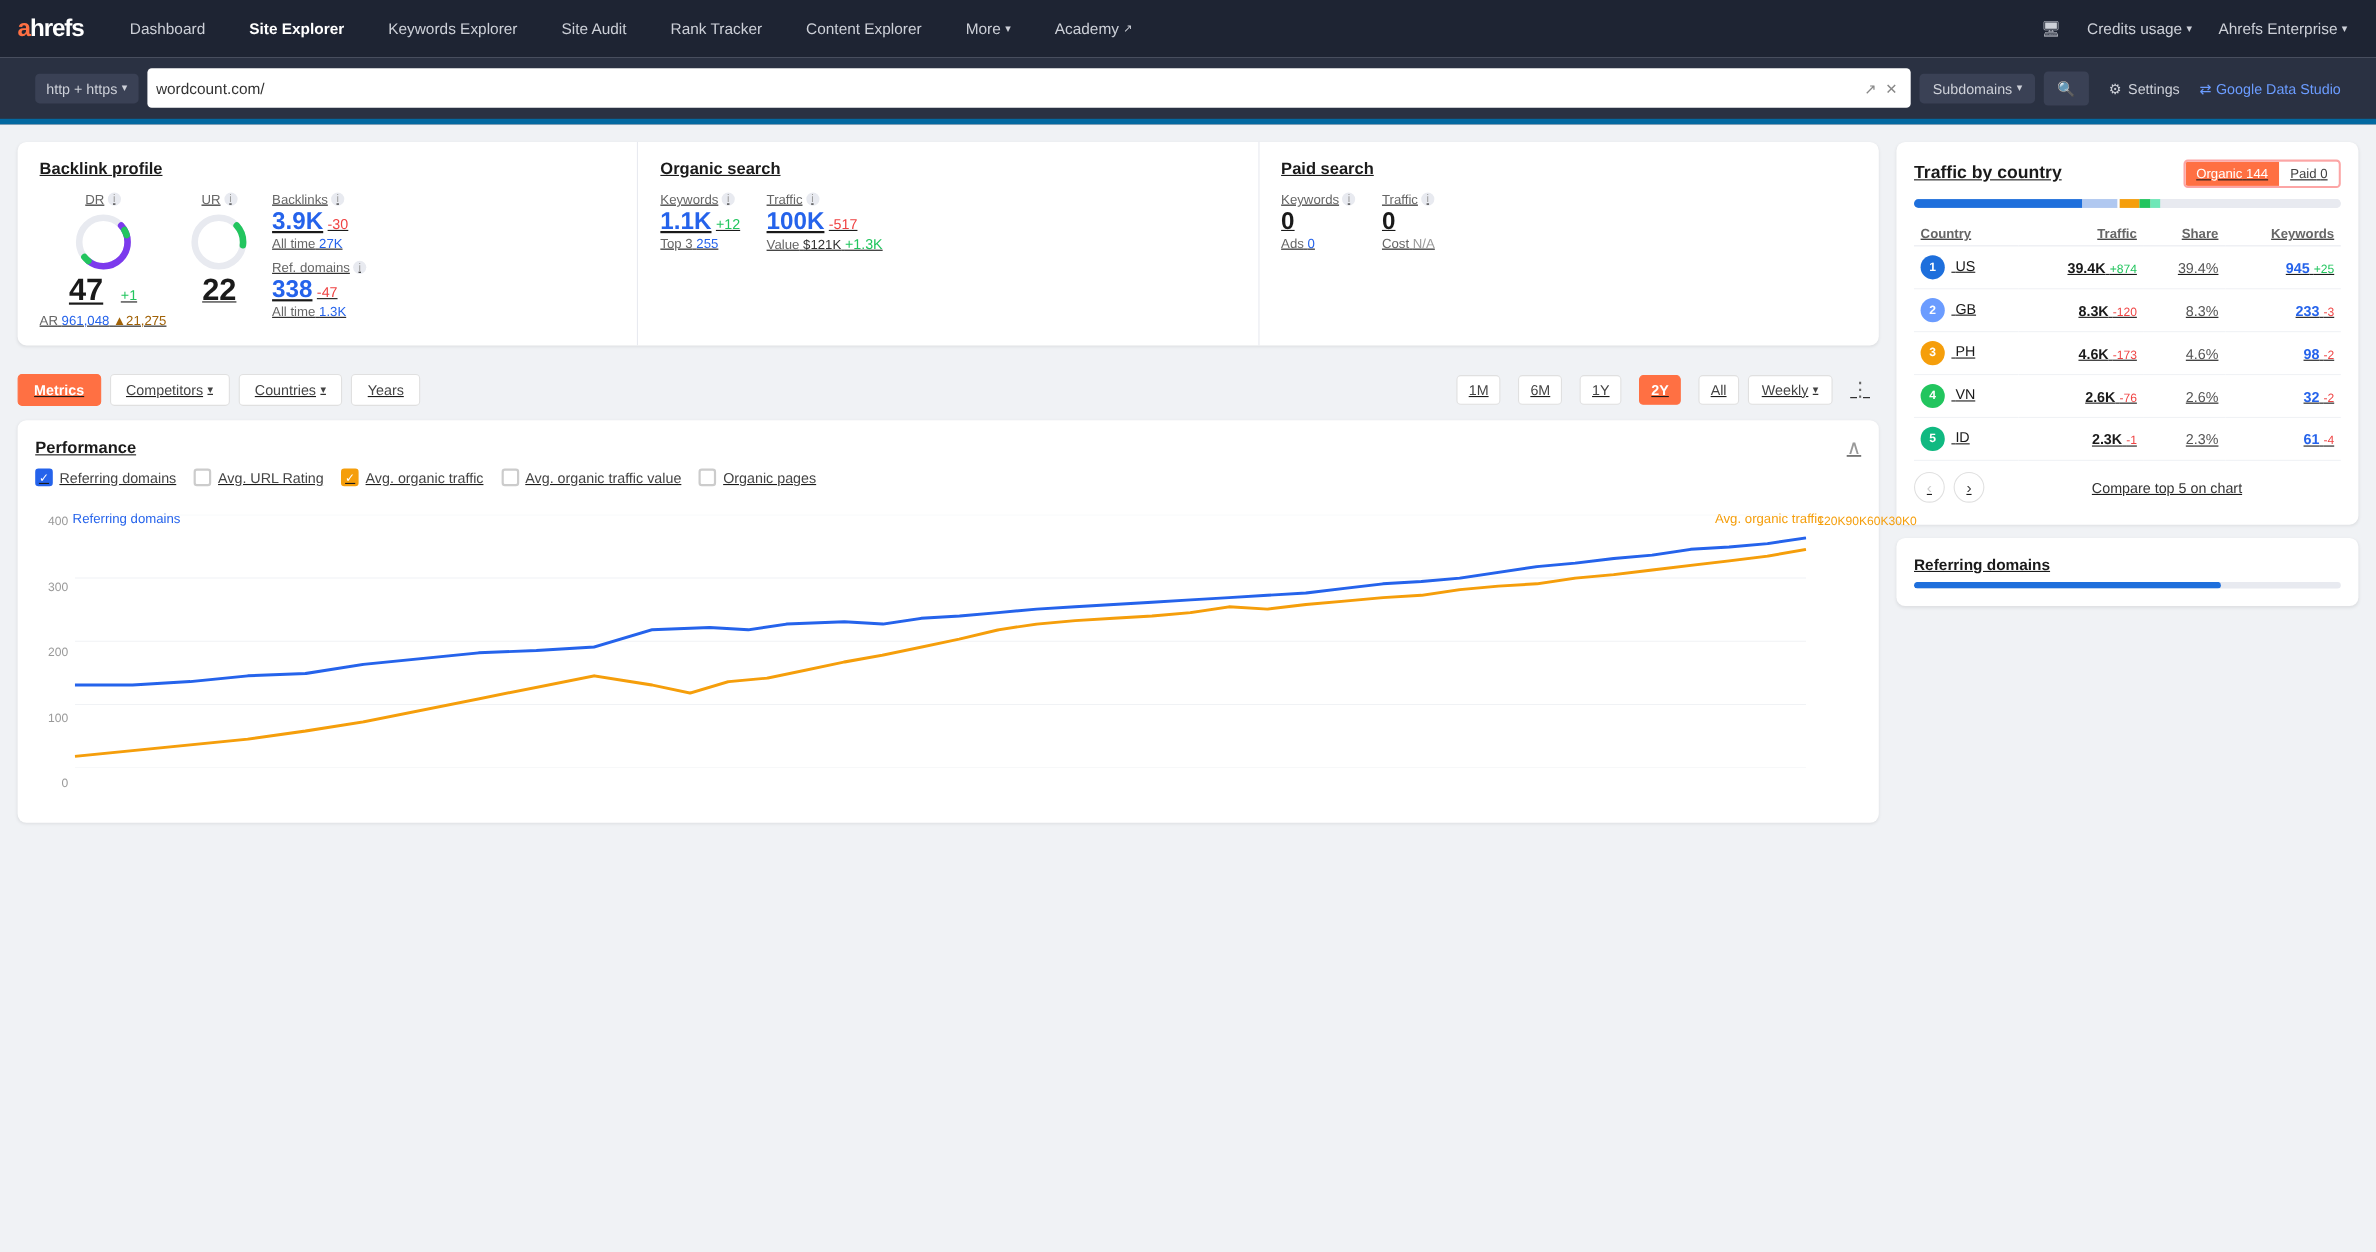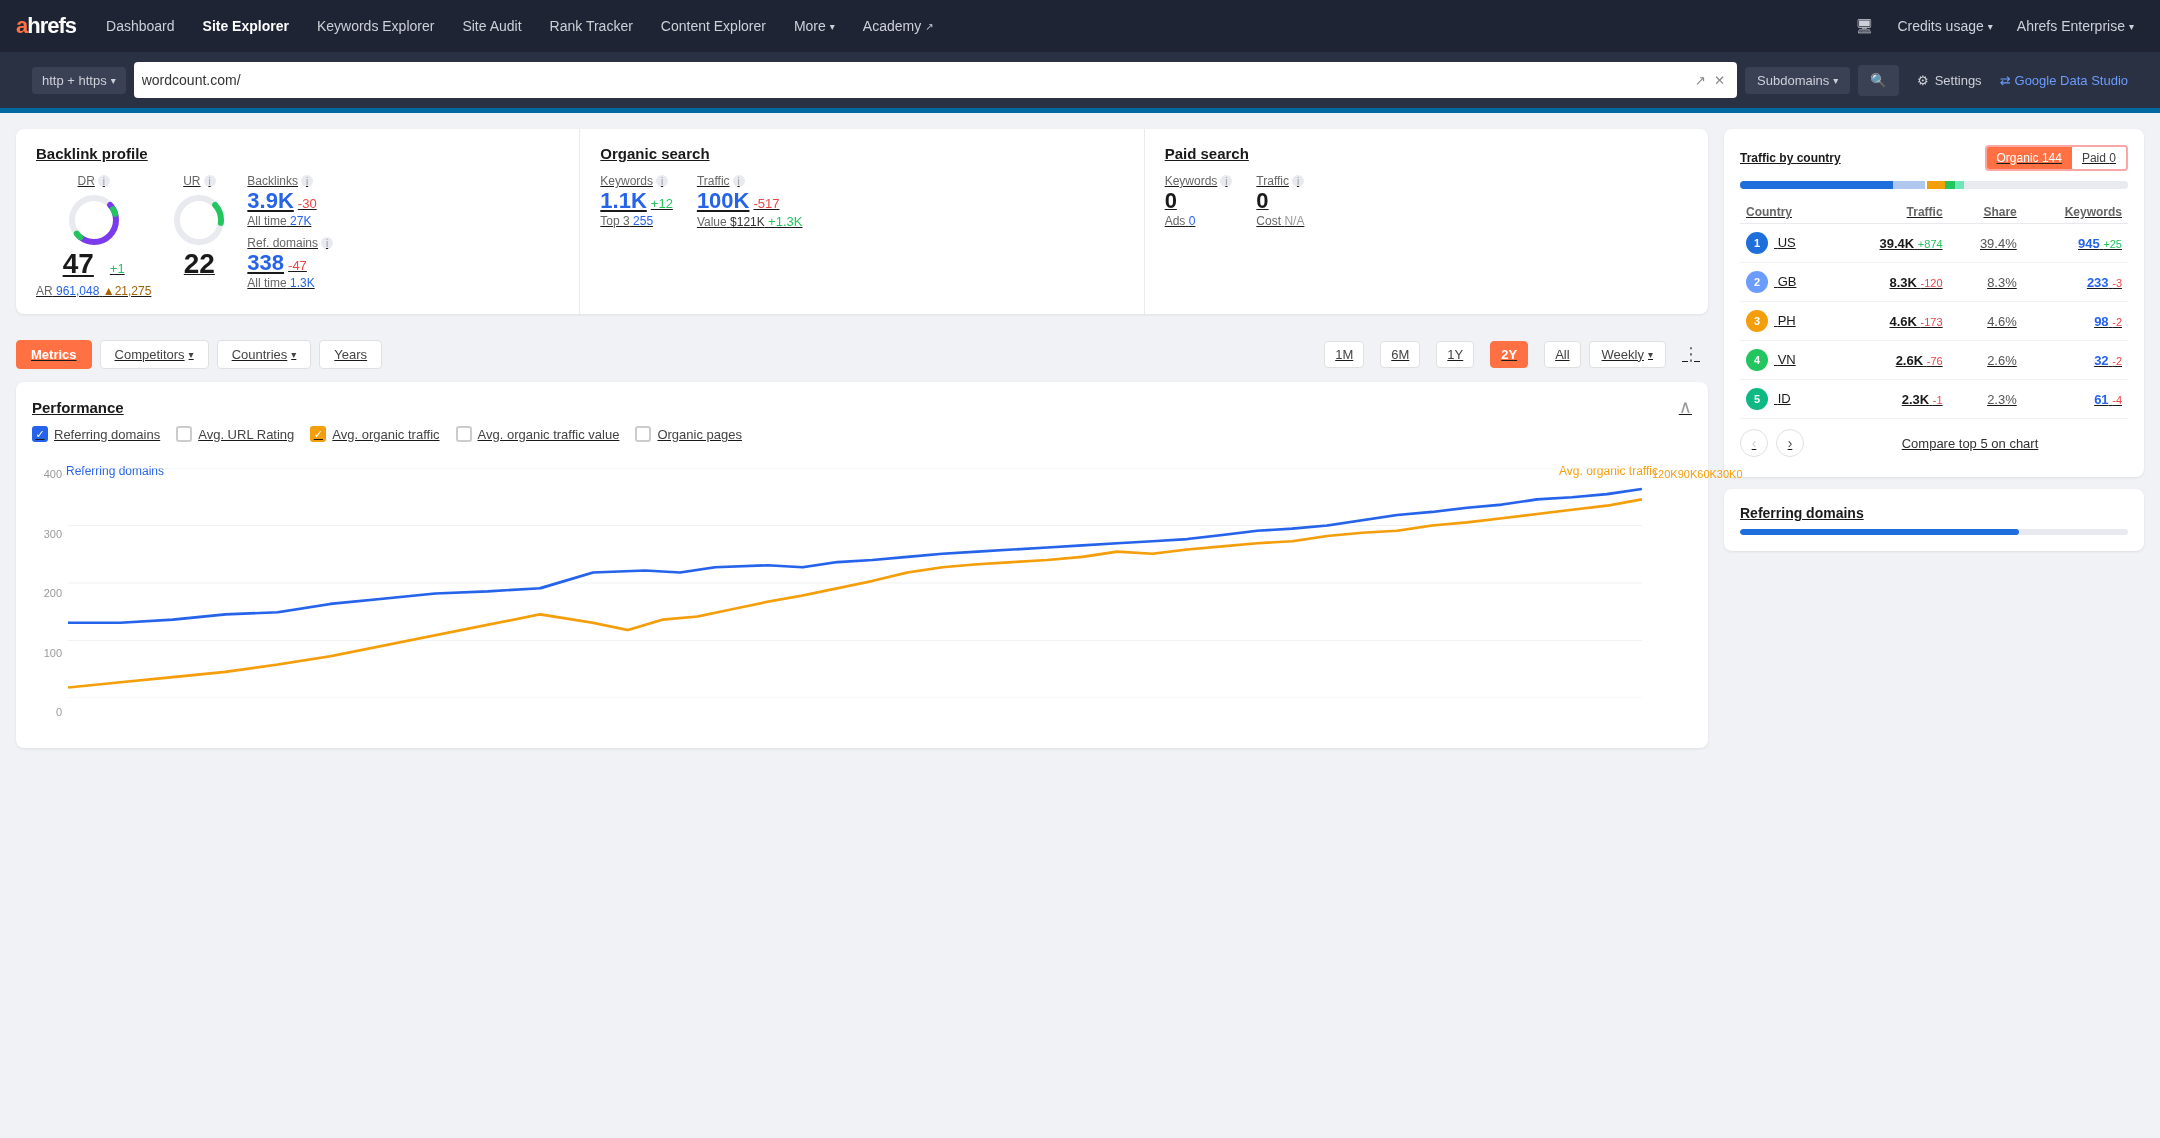--- a/index.html
+++ b/index.html
@@ -1,19 +1,19 @@
 <!DOCTYPE html>
 <html><head>
   <meta charset="utf-8">
   <style>
     * { box-sizing: border-box; margin: 0; padding: 0; }
     body { font-family: -apple-system, BlinkMacSystemFont, 'Segoe UI', Arial, sans-serif; background: #f0f2f5; font-size: 14px; color: #1a1a1a; }
 
     
-    .nav { background: #1e2433; display: flex; align-items: center; padding: 0 16px; height: 52px; gap: 8px; }
+    .nav { background: #1e2433; display: flex; align-items: center; padding: 0 16px; height: 52px; gap: 20px; }
     .nav-logo { color: #ff7043; font-weight: 900; font-size: 22px; margin-right: 12px; letter-spacing: -1px; }
     .nav-logo span { color: #fff; }
     .nav-link { color: #cdd0d8; font-size: 14px; padding: 6px 10px; cursor: pointer; white-space: nowrap; border-radius: 4px; }
     .nav-link.active { color: #fff; font-weight: 600; }
     .nav-spacer { flex: 1; }
     .nav-right { display: flex; align-items: center; gap: 4px; }
     .nav-btn { color: #cdd0d8; font-size: 14px; padding: 6px 10px; cursor: pointer; display: flex; align-items: center; gap: 4px; }
     .caret { font-size: 10px; }
 
     
@@ -93,21 +93,21 @@
     .y-labels-left { position: absolute; left: 16px; top: 0; bottom: 30px; display: flex; flex-direction: column; justify-content: space-between; font-size: 11px; color: #999; width: 30px; text-align: right; }
     .y-labels-right { position: absolute; right: 16px; top: 0; bottom: 30px; display: flex; flex-direction: row; justify-content: space-between; font-size: 11px; color: #f59e0b; width: 40px; text-align: left; }
     .chart-svg-wrap { margin-left: 36px; margin-right: 50px; }
     .x-labels { display: flex; justify-content: space-between; margin-left: 36px; margin-right: 50px; padding-top: 4px; font-size: 11px; color: #999; }
     .chart-legend-left { position: absolute; top: -4px; left: 50px; font-size: 12px; color: #2563eb; }
     .chart-legend-right { position: absolute; top: -4px; right: 50px; font-size: 12px; color: #f59e0b; text-align: right; }
 
     
     .traffic-card { }
     .traffic-header { display: flex; align-items: center; justify-content: space-between; margin-bottom: 10px; }
-    .traffic-title { font-weight: 700; font-size: 12px; }
+    .traffic-title { font-weight: 700; font-size: 16px; }
     .traffic-toggle { display: flex; border-radius: 4px; overflow: hidden; border: 2px solid #fca5a5; }
     .tt-btn { padding: 4px 10px; font-size: 12px; cursor: pointer; background: #fff; border: none; color: #444; }
     .tt-btn.active { background: #ff7043; color: #fff; }
 
     
     .country-bar { height: 8px; border-radius: 4px; background: #e8eaf0; margin-bottom: 12px; overflow: hidden; display: flex; }
     .bar-us { background: #1e6fdc; height: 100%; }
     .bar-gb { background: #b0c8f0; height: 100%; }
     .bar-ph { background: #f59e0b; height: 100%; }
     .bar-vn { background: #22c55e; height: 100%; }

